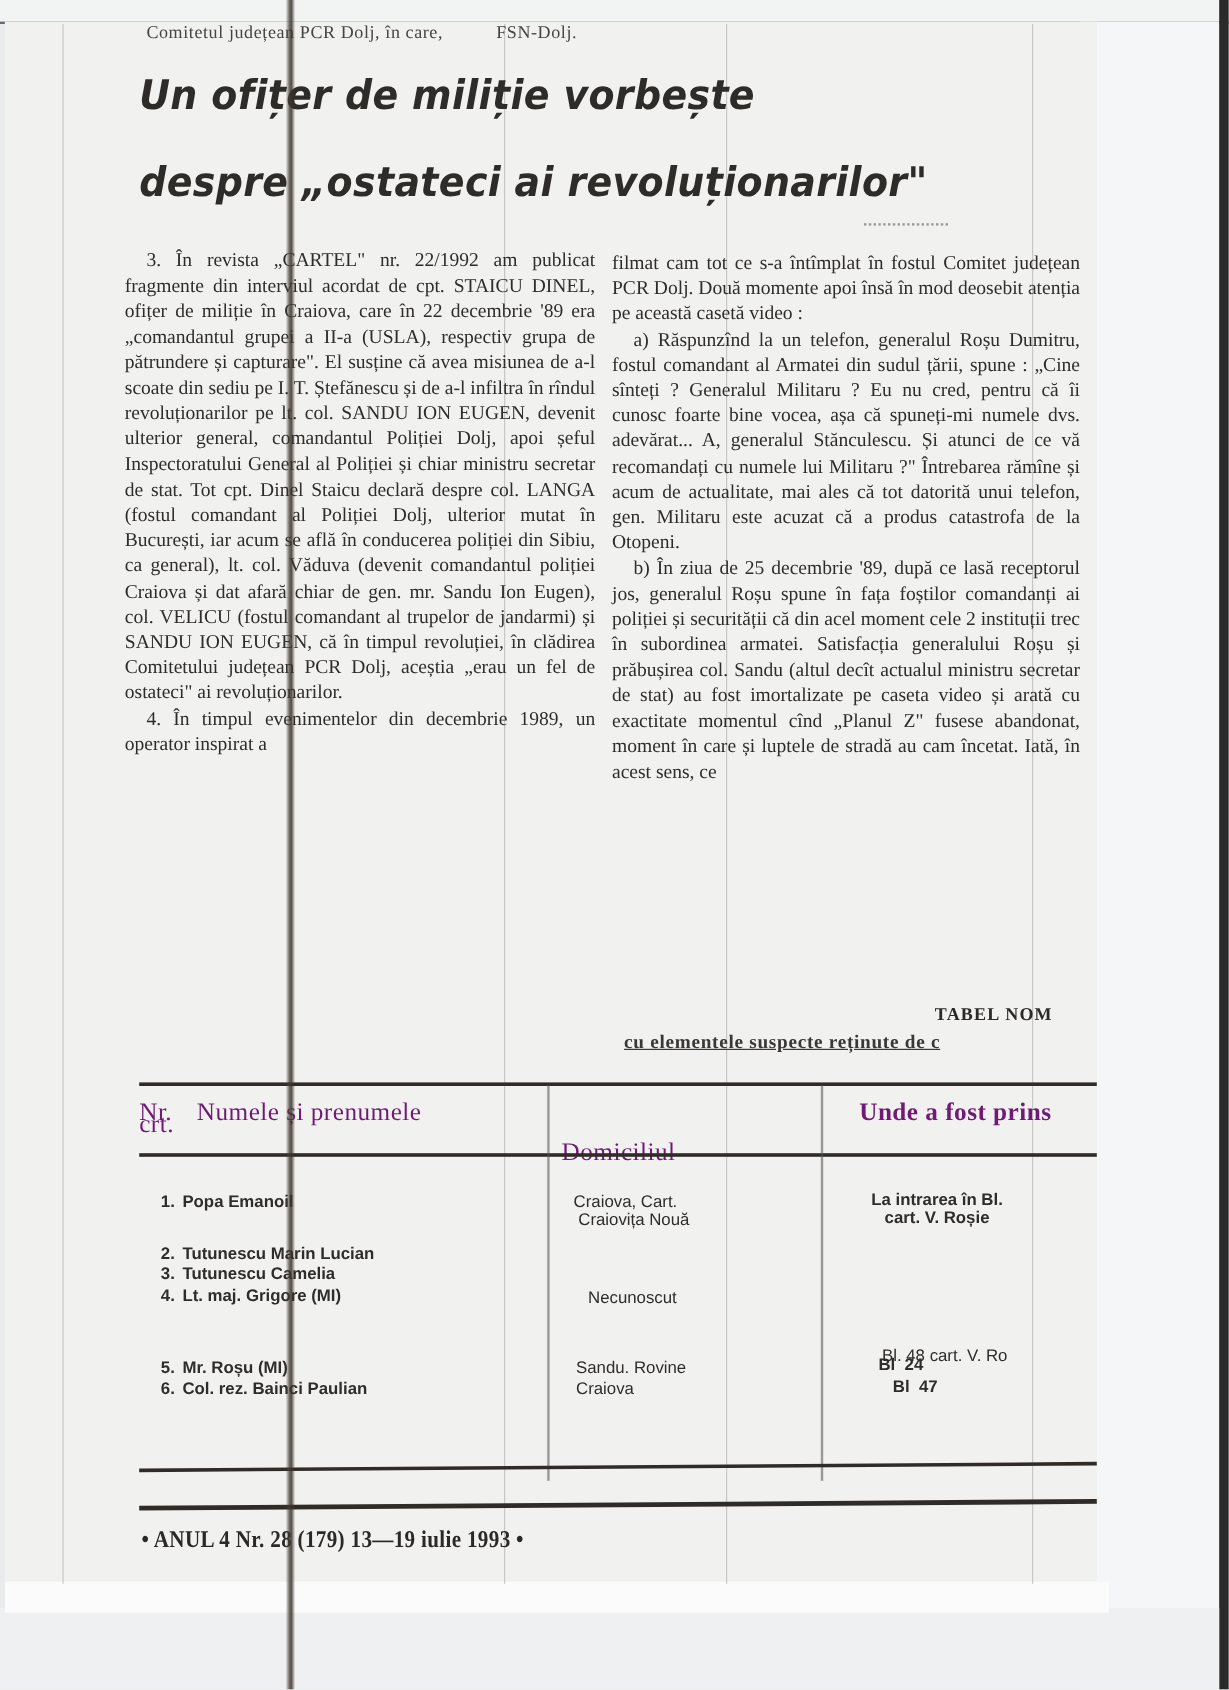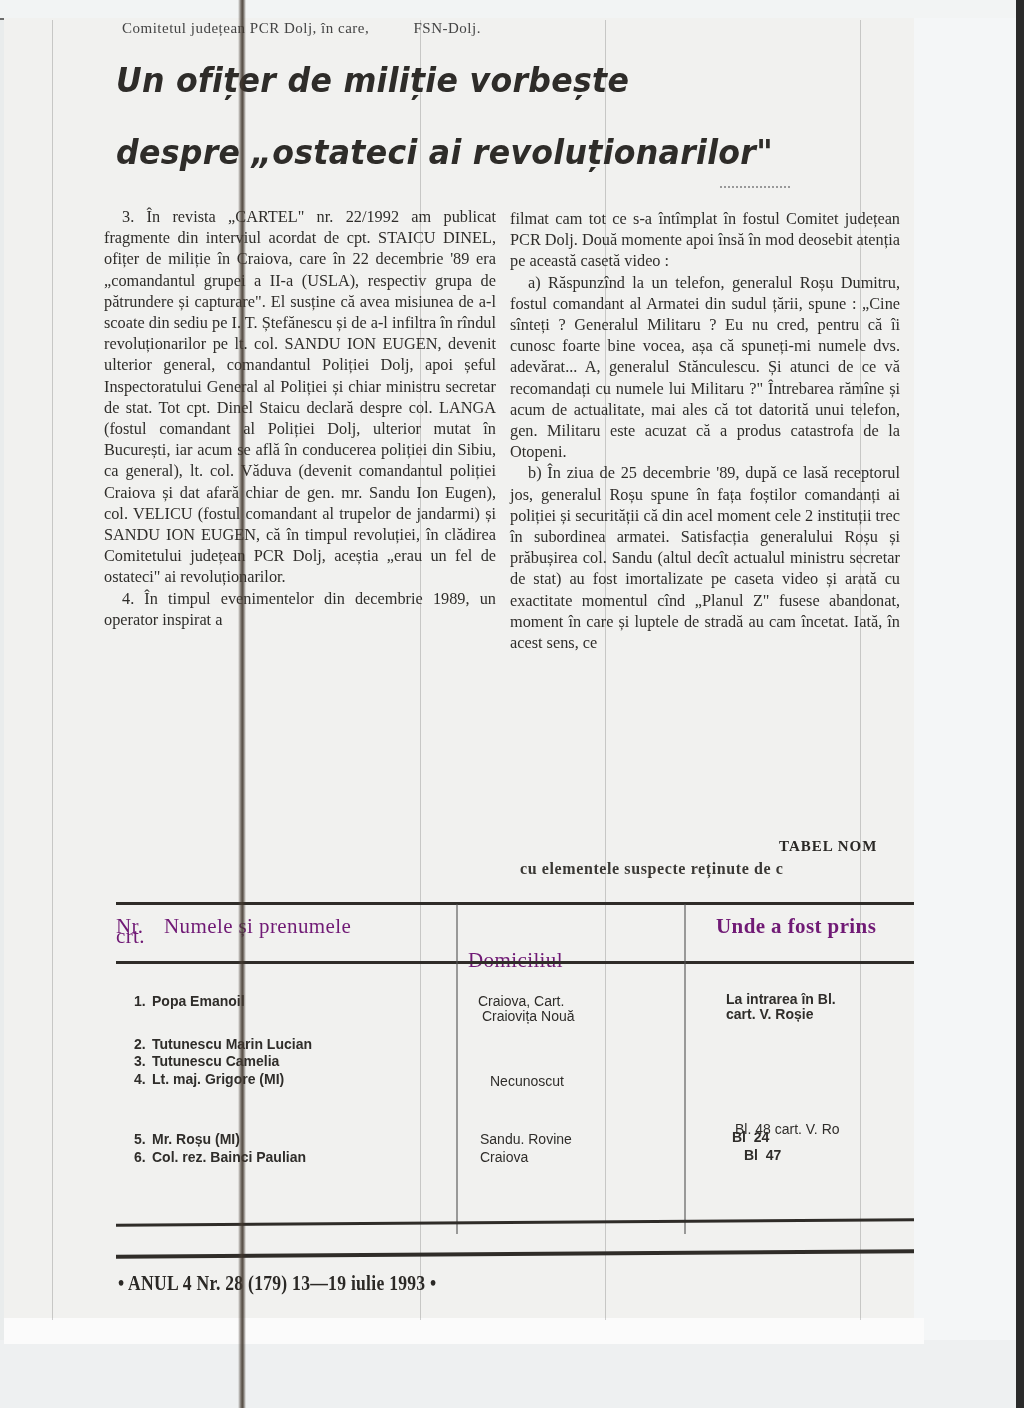--- a/index.html
+++ b/index.html
@@ -44,21 +44,21 @@
   .col.right { left: 510px; top: 208px; width: 390px; }
   .col p { margin: 0; text-indent: 18px; }
   .ornament { position: absolute; left: 720px; top: 186px; width: 70px; height: 4px; border-top: 2px dotted #999; }
 
   .tabel-title {
     position: absolute; left: 779px; top: 838px; font-family: "Liberation Serif", serif;
     font-weight: bold; font-size: 15px; letter-spacing: 1px; white-space: nowrap;
   }
   .tabel-sub {
     position: absolute; left: 520px; top: 860px; font-family: "Liberation Serif", serif;
-    font-size: 16px; letter-spacing: .6px; white-space: nowrap; font-weight: bold; color: #3a3834;
+    font-size: 16px; letter-spacing: .6px; white-space: nowrap; font-weight: bold; color: #3a3834; text-decoration: underline;
   }
   .rule { position: absolute; height: 3px; background: #2f2c28; }
   .th {
     position: absolute; font-family: "Liberation Serif", serif; font-size: 21px; color: #701a75;
     letter-spacing: .4px; white-space: nowrap; text-align: right;
   }
   .cell {
     position: absolute; font-family: "Liberation Sans", sans-serif; font-size: 14px;
     line-height: 15px; white-space: pre; color: #2f2d2a;
   }
@@ -117,21 +117,21 @@
   <div class="rule" style="left:116px; top:961px; width:798px;"></div>
 
   <div class="vline" style="left:456px; top:904px; height:330px;"></div>
   <div class="vline" style="left:684px; top:904px; height:330px;"></div>
 
   <div>
     <span class="cell b" style="left:134px; top:994px;">1.</span>
     <span class="cell b" style="left:152px; top:994px;">Popa Emanoil</span>
     <span class="cell" style="left:478px; top:994px;">Craiova, Cart.
  Craiovița Nouă</span>
-    <span class="cell b" style="left:726px; top:992px;">La intrarea în Bl.
+    <span class="cell b" style="left:726px; top:992px;text-align:center;">La intrarea în Bl.
 cart. V. Roșie</span>
   </div>
   <div>
     <span class="cell b" style="left:134px; top:1037px;">2.</span>
     <span class="cell b" style="left:152px; top:1037px;">Tutunescu Marin Lucian</span>
   </div>
   <div>
     <span class="cell b" style="left:134px; top:1054px;">3.</span>
     <span class="cell b" style="left:152px; top:1054px;">Tutunescu Camelia</span>
   </div>

